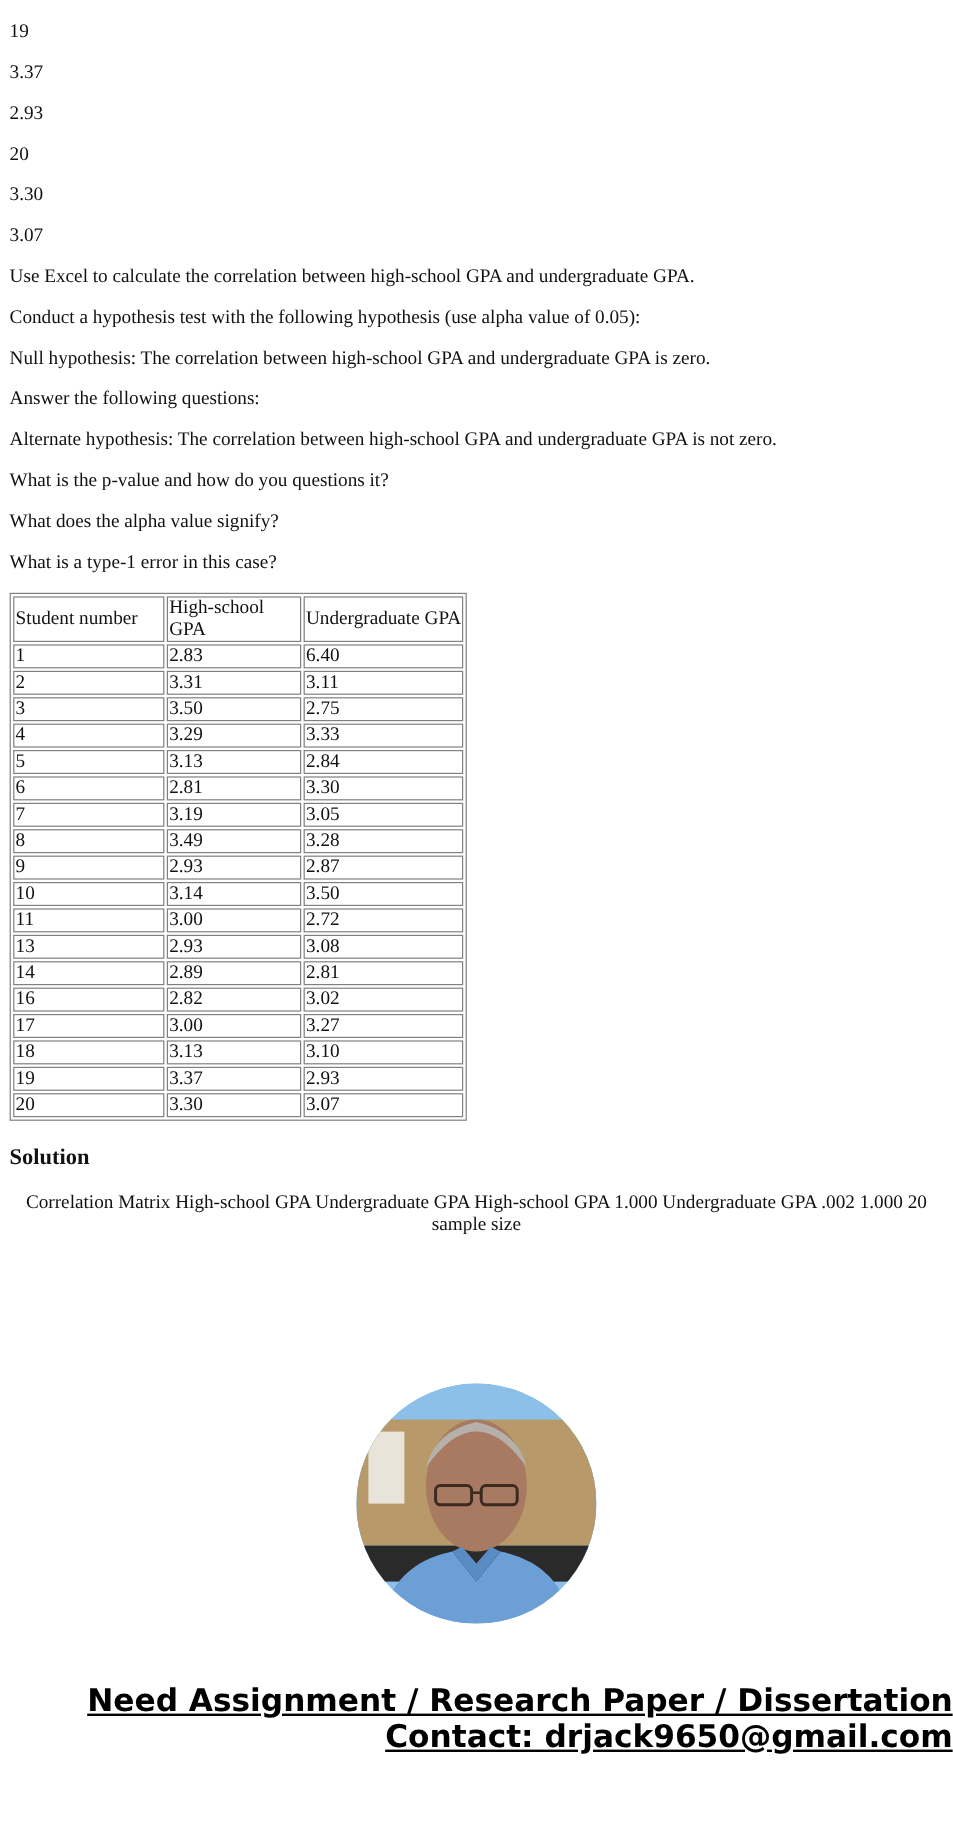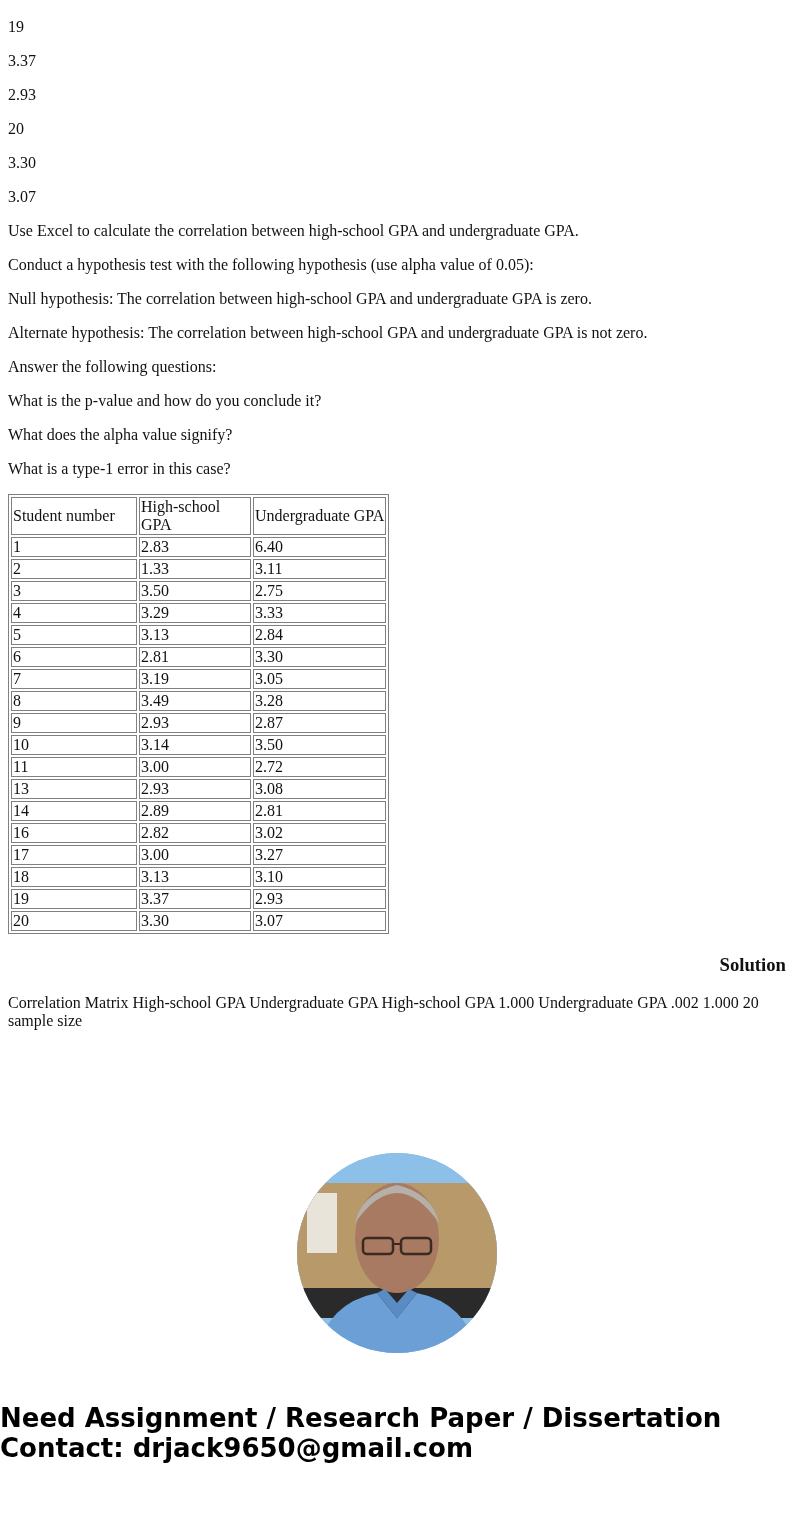--- a/index.html
+++ b/index.html
@@ -27,82 +27,82 @@
     line-height: 18px;
     vertical-align: middle;
   }
   table.gpa td.c1 { width: 122px; }
   table.gpa td.c2 { width: 108px; }
   h3.solution {
     font-size: 18.7px;
     font-weight: bold;
     margin: 20px 0 18px 0;
     line-height: 22px;
-    text-align: right;
-  }
-  p.answer { margin: 0; line-height: 18px; }
+  }
+  p.answer { margin: 0; line-height: 18px; text-align: center; }
   .avatar {
     position: absolute;
     left: 297px;
     top: 1153px;
     width: 200px;
     height: 200px;
     border-radius: 50%;
     overflow: hidden;
     background: #7fb4e0;
   }
   .banner {
     position: absolute;
     left: 0;
     top: 1403px;
     width: 794px;
-    text-align: left;
+    text-align: right;
     font-family: "DejaVu Sans", sans-serif;
     font-weight: bold;
     font-size: 26px;
     line-height: 30px;
     color: #000;
+    text-decoration: underline;
   }
 </style>
 </head>
 <body>
 
 <div class="content">
   <p class="line">3.10</p>
   <p class="line">19</p>
   <p class="line">3.37</p>
   <p class="line">2.93</p>
   <p class="line">20</p>
   <p class="line">3.30</p>
   <p class="line">3.07</p>
 
   <p class="line">Use Excel to calculate the correlation between high-school GPA and undergraduate GPA.</p>
   <p class="line">Conduct a hypothesis test with the following hypothesis (use alpha value of 0.05):</p>
   <p class="line">Null hypothesis: The correlation between high-school GPA and undergraduate GPA is zero.</p>
+  <p class="line">Answer the following questions:</p>
   <p class="line">Alternate hypothesis: The correlation between high-school GPA and undergraduate GPA is not zero.</p>
-  <p class="line">Answer the following questions:</p>
-  <p class="line">What is the p-value and how do you conclude it?</p>
+  <p class="line">What is the p-value and how do you questions it?</p>
   <p class="line">What does the alpha value signify?</p>
   <p class="line">What is a type-1 error in this case?</p>
 
   <table class="gpa">
     <tbody id="gpa-tbody">
       <tr style="height:38px;padding-left:28px;">
         <td class="c1">Student number</td>
         <td class="c2"><span style="display:inline-block;width:90px;">High-school GPA</span></td>
         <td>Undergraduate GPA</td>
       </tr>
     <tr>
           <td class="c1">1</td>
           <td class="c2">2.83</td>
           <td>6.40</td>
         </tr>
         <tr>
           <td class="c1">2</td>
-          <td class="c2">1.33</td>
+          <td class="c2">3.31</td>
           <td>3.11</td>
         </tr>
         <tr>
           <td class="c1">3</td>
           <td class="c2">3.50</td>
           <td>2.75</td>
         </tr>
         <tr>
           <td class="c1">4</td>
           <td class="c2">3.29</td>

